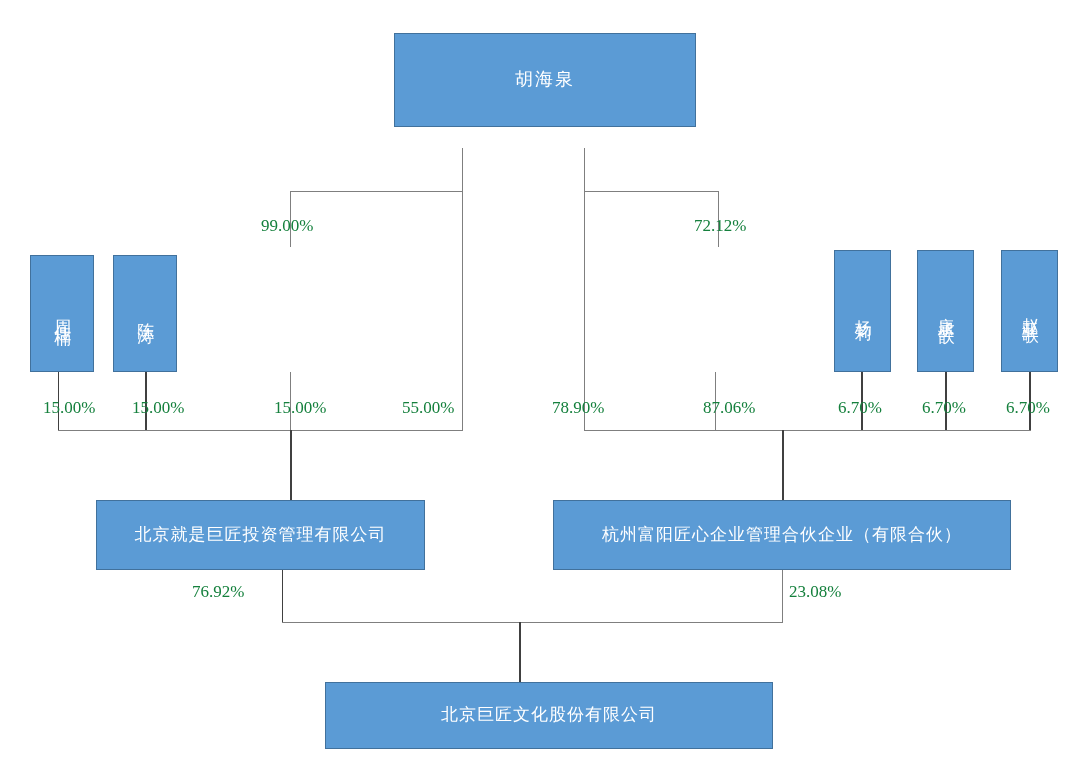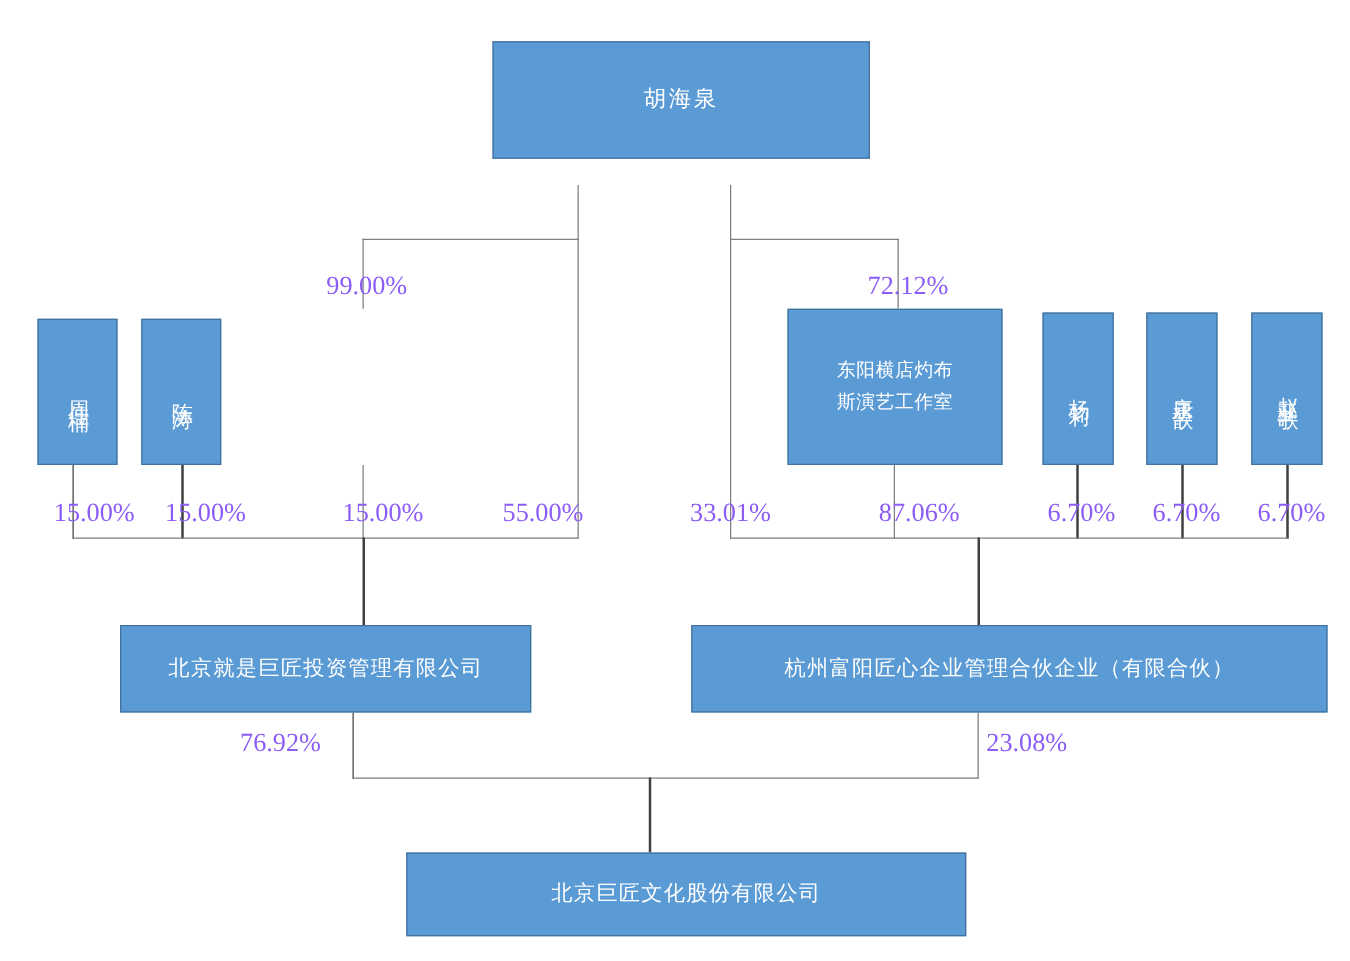--- a/index.html
+++ b/index.html
@@ -62,22 +62,22 @@
     z-index: 1;
   }
   .line.v { width: 1px; }
   .line.h { height: 1px; }
   .line.dark { background: #404040; width: 2px; }
 
   
   .pct {
     position: absolute;
     font-family: "Liberation Serif", "DejaVu Serif", serif;
-    font-size: 21px;
-    color: #8b5cf6;
+    font-size: 17px;
+    color: #15803d;
     white-space: nowrap;
     z-index: 4;
     background: transparent;
   }
 </style>
 </head>
 <body>
 
 <div id="canvas">
 
@@ -100,24 +100,20 @@
 
   <div class="node vertical-name" style="left:30px; top:255px; width:64px; height:117px;">
     <span>周佳楠</span>
   </div>
 
   <div class="node vertical-name" style="left:113px; top:255px; width:64px; height:117px;">
     <span>陈涛</span>
   </div>
 
 
-  <div class="node multiline" style="left:630px; top:247px; width:172px; height:125px; flex-direction:column;">
-    <span>东阳横店灼布</span>
-    <span>斯演艺工作室</span>
-  </div>
 
   <div class="node vertical-name" style="left:834px; top:250px; width:57px; height:122px;">
     <span>杨莉</span>
   </div>
 
   <div class="node vertical-name" style="left:917px; top:250px; width:57px; height:122px;">
     <span>唐丞歆</span>
   </div>
 
   <div class="node vertical-name" style="left:1001px; top:250px; width:57px; height:122px;">
@@ -139,31 +135,31 @@
 
   <div class="line v" style="left:715px; top:372px; width:1px; height:59px;"></div>
   <div class="line dark" style="left:861px; top:372px; width:2px; height:59px;"></div>
   <div class="line dark" style="left:945px; top:372px; width:2px; height:59px;"></div>
   <div class="line dark" style="left:1029px; top:372px; width:2px; height:59px;"></div>
 
   <div class="line h" style="left:584px; top:430px; width:447px; height:1px;"></div>
 
   <div class="line dark" style="left:782px; top:430px; width:2px; height:70px;"></div>
 
-  <div class="pct" style="left:552px; top:398px;">33.01%</div>
+  <div class="pct" style="left:552px; top:398px;">78.90%</div>
   <div class="pct" style="left:703px; top:398px;">87.06%</div>
   <div class="pct" style="left:838px; top:398px;">6.70%</div>
   <div class="pct" style="left:922px; top:398px;">6.70%</div>
   <div class="pct" style="left:1006px; top:398px;">6.70%</div>
 
   <div class="node wide" style="left:96px; top:500px; width:329px; height:70px;">
     <span>北京就是巨匠投资管理有限公司</span>
   </div>
 
-  <div class="node wide" style="left:553px; top:500px; width:509px; height:70px;">
+  <div class="node wide" style="left:553px; top:500px; width:458px; height:70px;">
     <span>杭州富阳匠心企业管理合伙企业（有限合伙）</span>
   </div>
 
   <div class="line dark" style="left:282px; top:570px; width:1px; height:53px;"></div>
   <div class="line v" style="left:782px; top:570px; width:1px; height:53px;"></div>
   <div class="line h" style="left:282px; top:622px; width:501px; height:1px;"></div>
   <div class="line dark" style="left:519px; top:622px; width:2px; height:60px;"></div>
 
   <div class="pct" style="left:192px; top:582px;">76.92%</div>
   <div class="pct" style="left:789px; top:582px;text-align:right;">23.08%</div>

